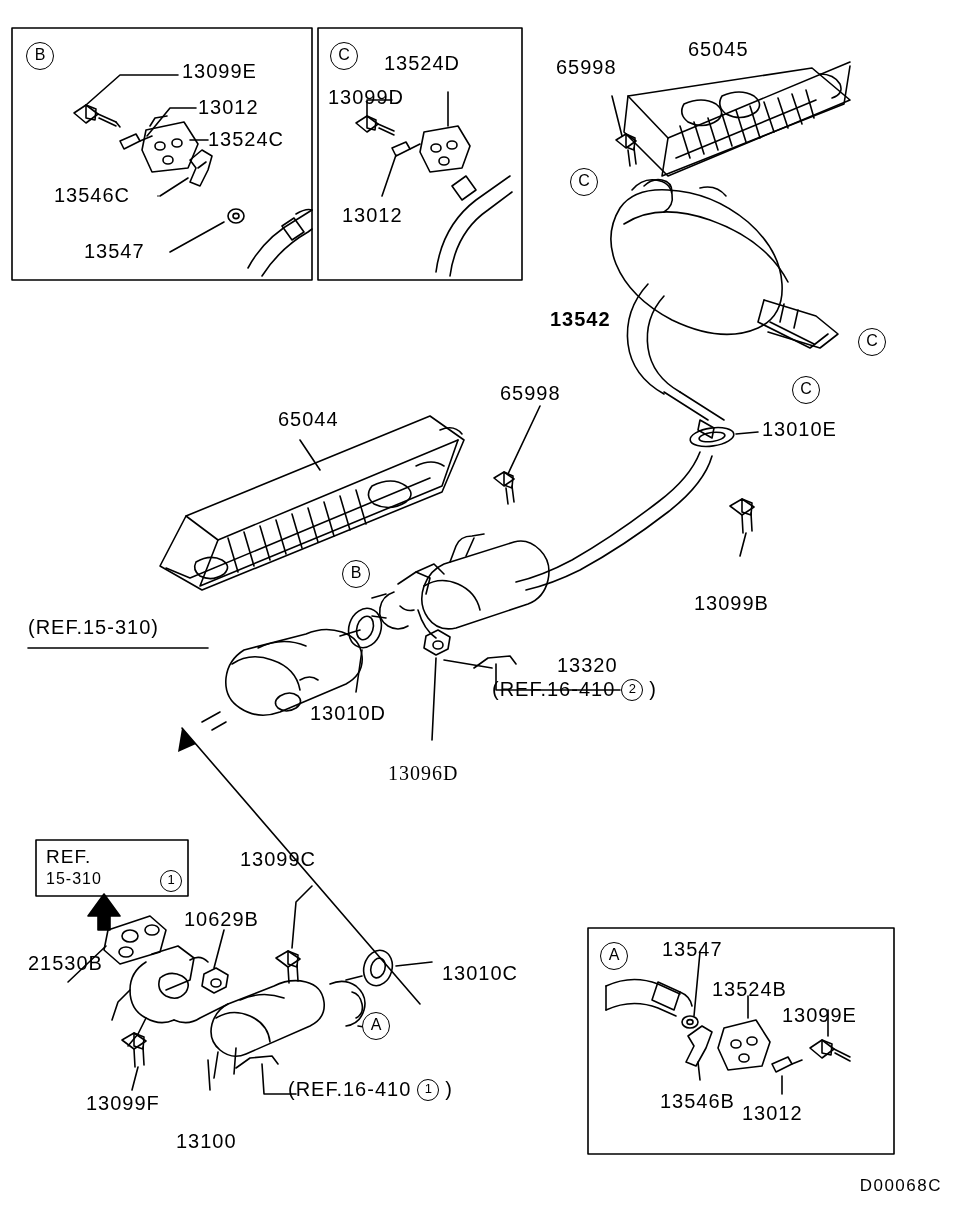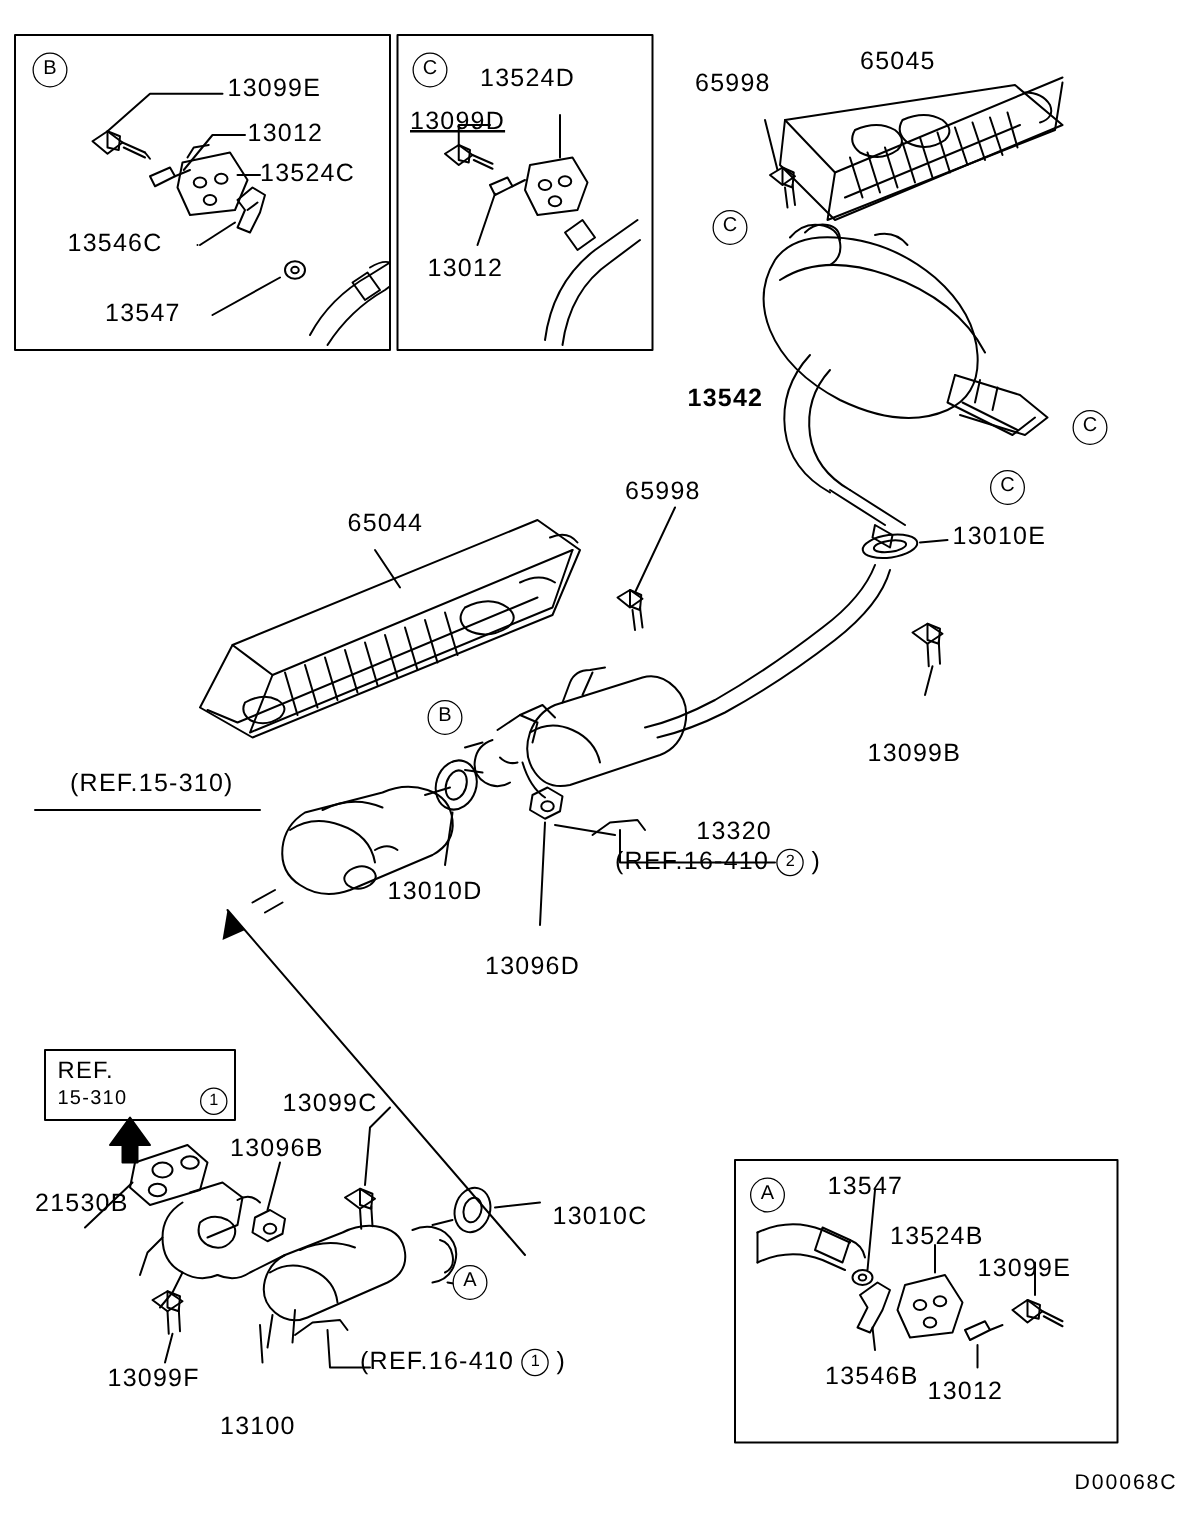--- a/index.html
+++ b/index.html
@@ -363,47 +363,47 @@
 
   <div class="circ" style="left:26px; top:42px;">B</div>
   <div class="lbl" style="left:182px; top:60px;">13099E</div>
   <div class="lbl" style="left:198px; top:96px;">13012</div>
   <div class="lbl" style="left:208px; top:128px;">13524C</div>
   <div class="lbl" style="left:54px; top:184px;">13546C</div>
   <div class="lbl" style="left:84px; top:240px;">13547</div>
 
   <div class="circ" style="left:330px; top:42px;">C</div>
   <div class="lbl" style="left:384px; top:52px;">13524D</div>
-  <div class="lbl" style="left:328px; top:86px;text-decoration:underline;">13099D</div>
+  <div class="lbl" style="left:328px; top:86px;">13099D</div>
   <div class="lbl" style="left:342px; top:204px;">13012</div>
 
   <div class="lbl" style="left:556px; top:56px;">65998</div>
   <div class="lbl" style="left:688px; top:38px;">65045</div>
   <div class="lbl" style="left:550px; top:308px;font-weight:bold;">13542</div>
   <div class="lbl" style="left:762px; top:418px;">13010E</div>
   <div class="lbl" style="left:694px; top:556px;margin-top:36px;">13099B</div>
   <div class="lbl" style="left:278px; top:408px;">65044</div>
   <div class="lbl" style="left:500px; top:382px;">65998</div>
   <div class="lbl" style="left:557px; top:618px;margin-top:36px;">13320</div>
   <div class="lbl" style="left:310px; top:702px;">13010D</div>
-  <div class="lbl" style="left:388px; top:762px;">13096D</div>
+  <div class="lbl" style="left:388px; top:762px;font-family:Liberation Serif, serif;">13096D</div>
   <div class="lbl" style="left:442px; top:962px;">13010C</div>
-  <div class="lbl" style="left:226px; top:848px;margin-top:24px;">13099C</div>
-  <div class="lbl" style="left:184px; top:908px;">13096B</div>
+  <div class="lbl" style="left:240px; top:848px;">13099C</div>
+  <div class="lbl" style="left:184px; top:908px;">10629B</div>
   <div class="lbl" style="left:28px; top:952px;">21530B</div>
   <div class="lbl" style="left:86px; top:1092px;text-align:right;">13099F</div>
   <div class="lbl" style="left:176px; top:1130px;">13100</div>
 
   <div class="circ" style="left:570px; top:168px;">C</div>
   <div class="circ" style="left:858px; top:328px;">C</div>
   <div class="circ" style="left:792px; top:376px;">C</div>
   <div class="circ" style="left:342px; top:560px;">B</div>
   <div class="circ" style="left:362px; top:1012px;">A</div>
 
-  <div class="lbl" style="left:28px; top:616px;margin-left:28px;">(REF.15-310)</div>
+  <div class="lbl" style="left:28px; top:616px;">(REF.15-310)</div>
 
   <div style="position:absolute; left:492px; top:678px; display:flex; align-items:center; gap:6px;">
     <span class="lbl" style="position:static;">(REF.16-410</span>
     <span class="circ sm" style="position:static; display:inline-block;">2</span>
     <span class="lbl" style="position:static;">)</span>
   </div>
 
   <div style="position:absolute; left:288px; top:1078px; display:flex; align-items:center; gap:6px;">
     <span class="lbl" style="position:static;">(REF.16-410</span>
     <span class="circ sm" style="position:static; display:inline-block;">1</span>

